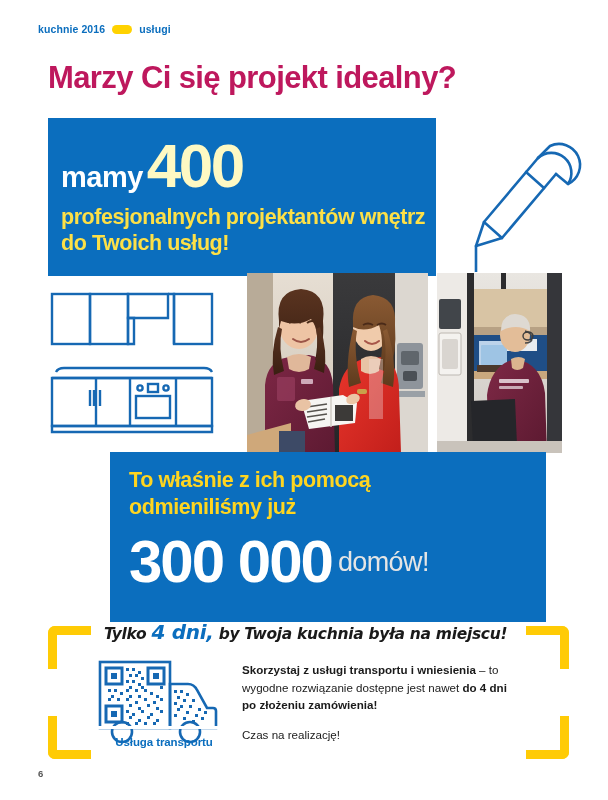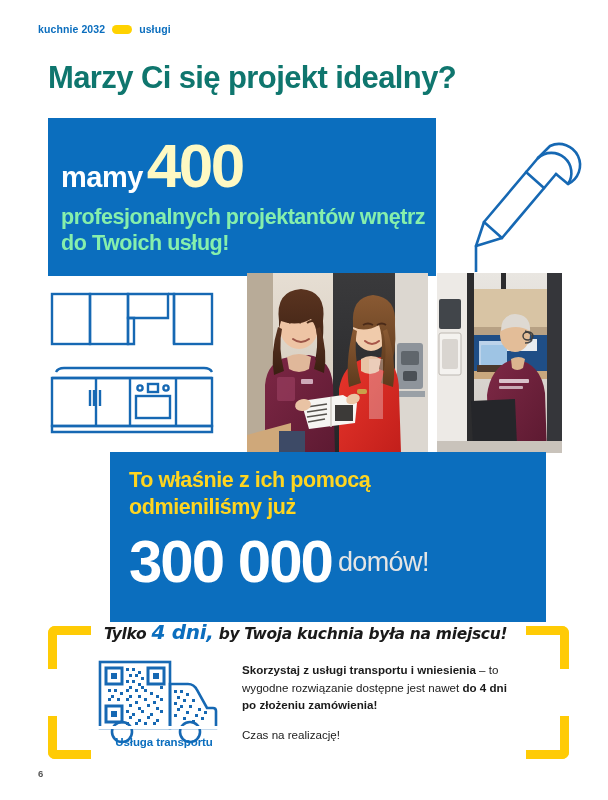--- a/index.html
+++ b/index.html
@@ -46,21 +46,21 @@
 
   
   .page-title {
     position: absolute;
     left: 48px;
     top: 60px;
     font-size: 31px;
     line-height: 1.18;
     font-weight: 700;
     letter-spacing: -0.6px;
-    color: #0f766e;
+    color: #be185d;
     white-space: nowrap;
   }
 
   
   .blue-box-a {
     position: absolute;
     left: 48px;
     top: 118px;
     width: 388px;
     height: 158px;
@@ -92,21 +92,21 @@
   }
   .stat-sub {
     position: absolute;
     left: 13px;
     top: 86px;
     width: 372px;
     font-size: 21.5px;
     line-height: 1.22;
     font-weight: 700;
     letter-spacing: -0.45px;
-    color: #86efac;
+    color: #fde047;
   }
 
   
   .pencil-wrap {
     position: absolute;
     left: 450px;
     top: 112px;
     width: 150px;
     height: 160px;
   }
@@ -256,21 +256,21 @@
     font-weight: 700;
     color: #555555;
   }
 </style>
 </head>
 <body>
 
 <div class="page">
 
   <div class="eyebrow">
-    <span>kuchnie 2032</span>
+    <span>kuchnie 2016</span>
     <span class="eyebrow-pill"></span>
     <span>usługi</span>
   </div>
 
   <div class="page-title">Marzy Ci się projekt idealny?</div>
 
   <div class="blue-box-a">
     <div class="stat-line-1">
       <span class="stat-prefix">mamy</span>
       <span class="stat-big">400</span>

